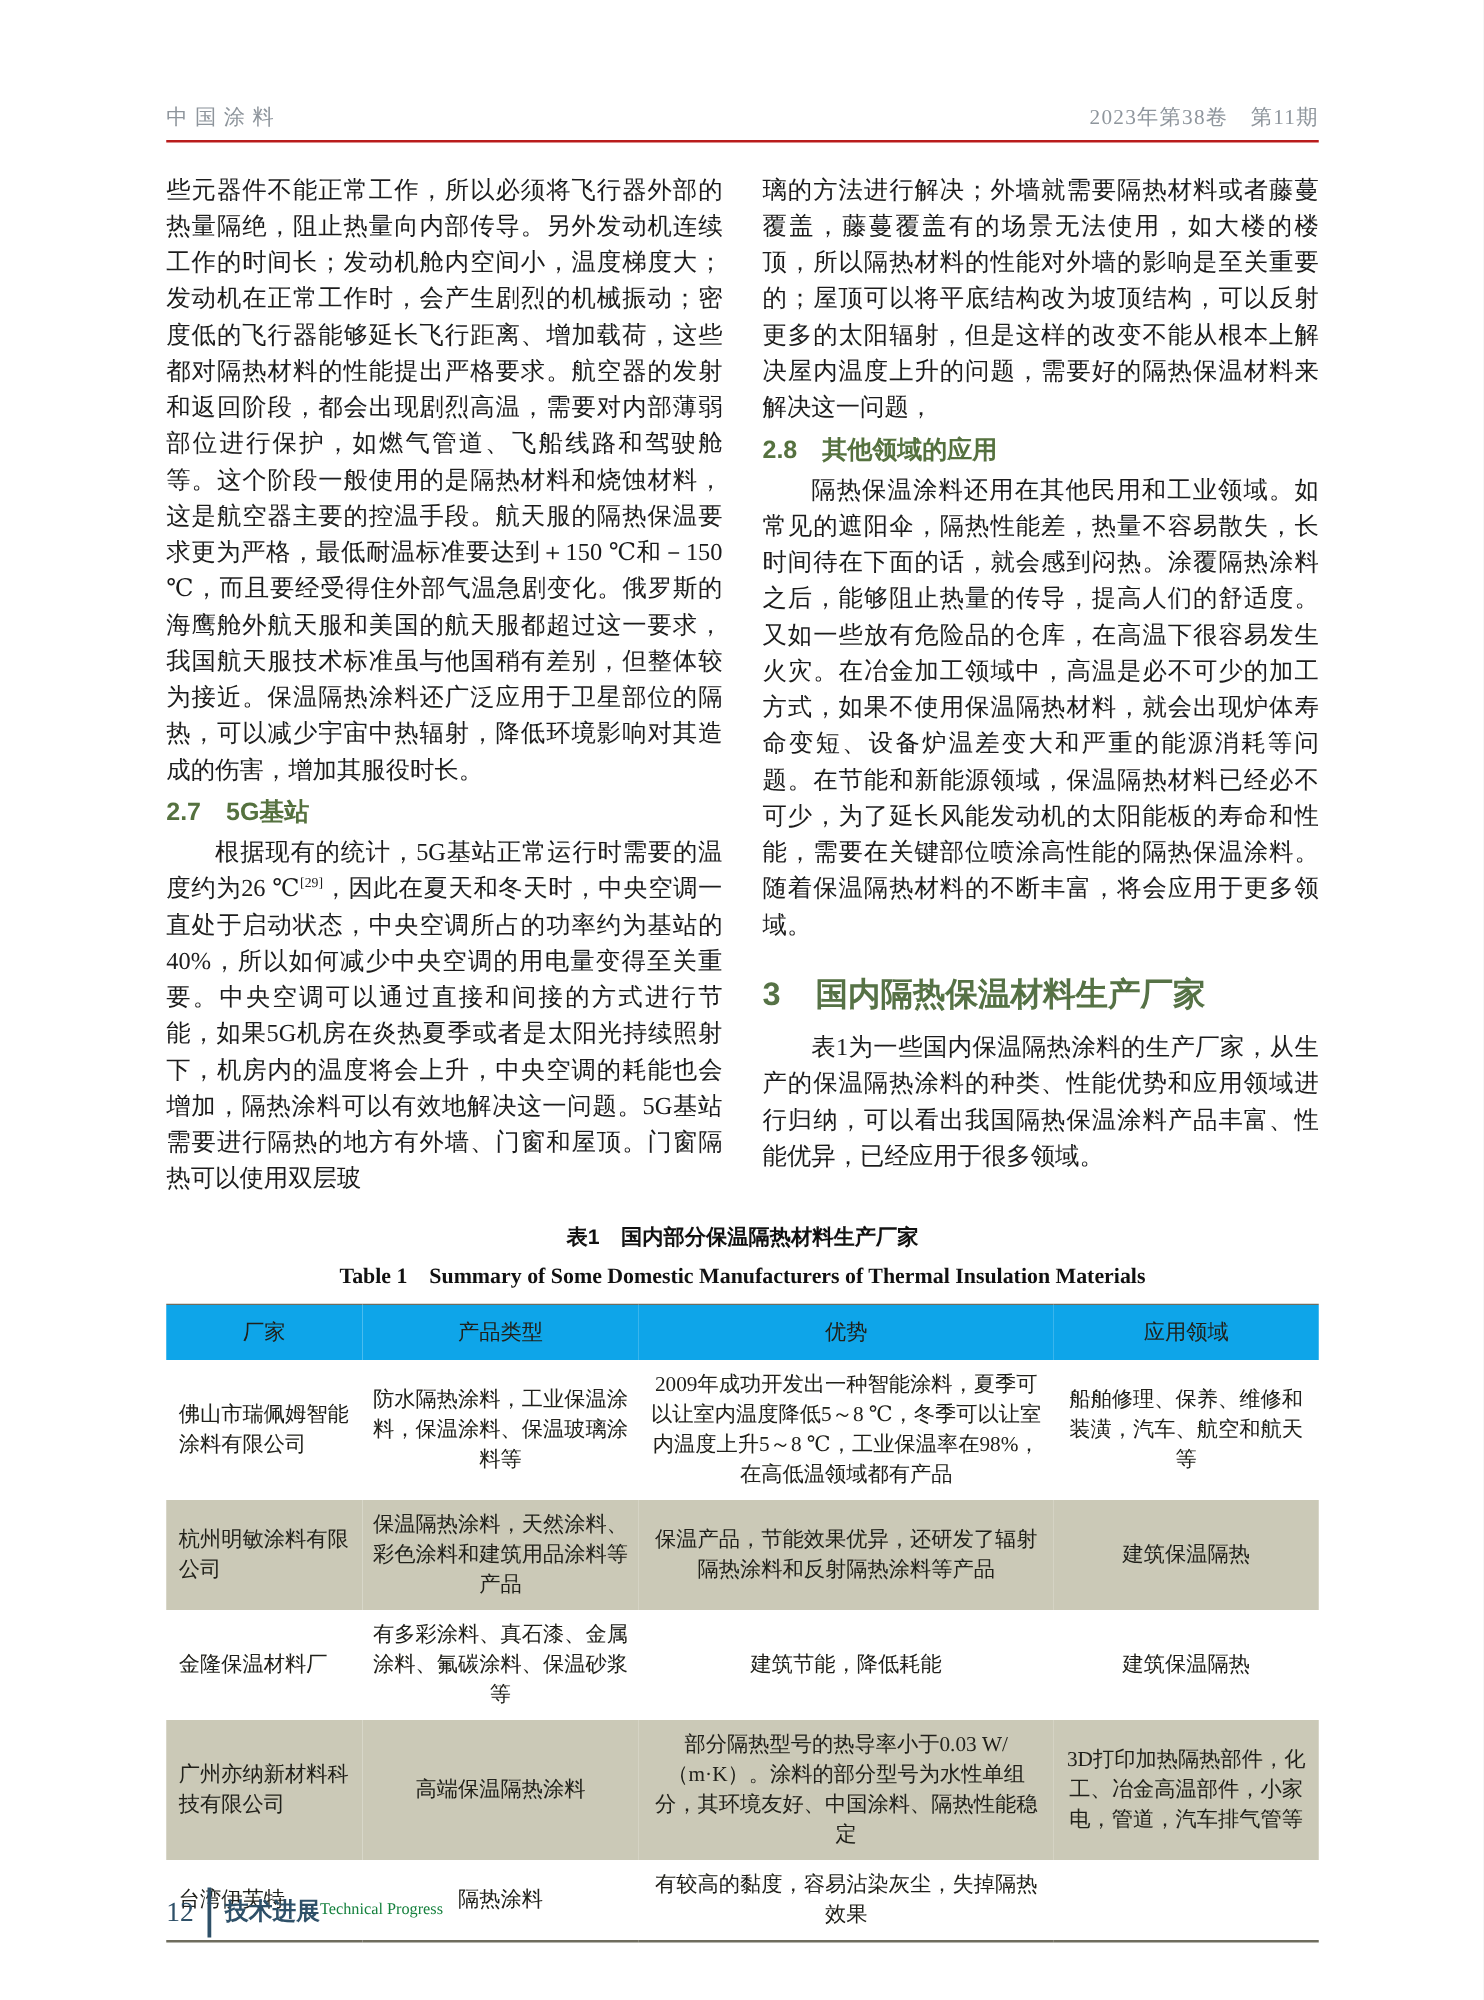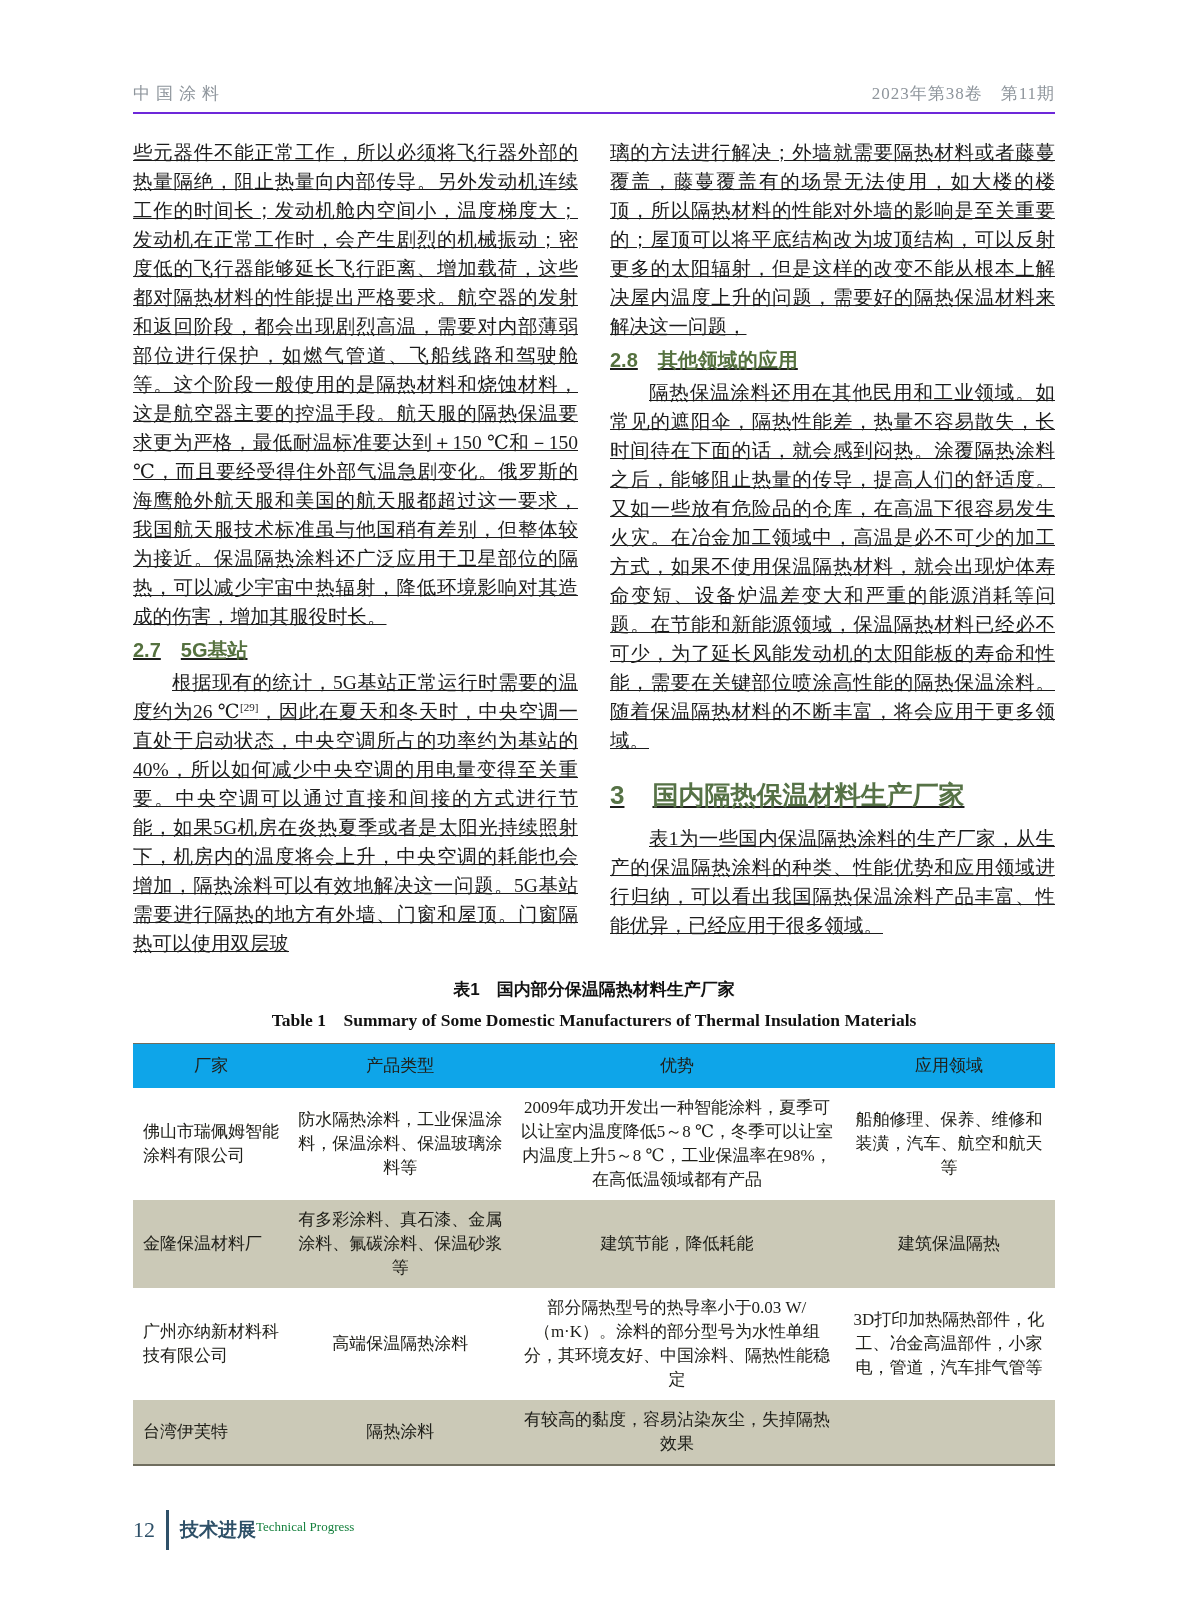--- a/index.html
+++ b/index.html
@@ -8,28 +8,28 @@
     width:1187px; height:1600px; position:relative; margin:0 auto;
     background:#ffffff; overflow:hidden;
     font-family:"Liberation Serif","DejaVu Serif",serif;
     color:#1c1c1c;
   }
   .content { position:absolute; left:133px; top:82px; width:922px; }
 
   
   .journal-header {
     display:flex; justify-content:space-between; align-items:flex-end;
-    border-bottom:2px solid #6d28d9; padding-bottom:7px;
+    border-bottom:2px solid #b91c1c; padding-bottom:7px;
     color:#8e959c; font-size:17px;
   }
   .journal-name { letter-spacing:6px; }
   .journal-issue { letter-spacing:1px; }
 
   
-  .columns { display:flex; gap:32px; margin-top:24px;text-decoration:underline; }
+  .columns { display:flex; gap:32px; margin-top:24px; }
   .col { width:445px; text-align:justify; font-size:19.5px; line-height:29px; }
   .col p { margin:0; }
   p.indent { text-indent:2em; }
   sup.ref { font-size:11px; vertical-align:super; line-height:0; }
 
   .sub-heading {
     display:flex; gap:20px; align-items:baseline;
     font-family:"Liberation Sans","DejaVu Sans",sans-serif;
     font-weight:bold; font-size:20px; color:#55713f;
     margin:5px 0 3px 0; text-align:left;
@@ -126,20 +126,26 @@
           </tr>
         </thead>
         <tbody>
           <tr>
             <td class="left">佛山市瑞佩姆智能涂料有限公司</td>
             <td>防水隔热涂料，工业保温涂料，保温涂料、保温玻璃涂料等</td>
             <td>2009年成功开发出一种智能涂料，夏季可以让室内温度降低5～8 ℃，冬季可以让室内温度上升5～8 ℃，工业保温率在98%，在高低温领域都有产品</td>
             <td>船舶修理、保养、维修和装潢，汽车、航空和航天等</td>
           </tr>
           <tr>
+            <td class="left">杭州明敏涂料有限公司</td>
+            <td>保温隔热涂料，天然涂料、彩色涂料和建筑用品涂料等产品</td>
+            <td>保温产品，节能效果优异，还研发了辐射隔热涂料和反射隔热涂料等产品</td>
+            <td>建筑保温隔热</td>
+          </tr>
+          <tr>
             <td class="left">金隆保温材料厂</td>
             <td>有多彩涂料、真石漆、金属涂料、氟碳涂料、保温砂浆等</td>
             <td>建筑节能，降低耗能</td>
             <td>建筑保温隔热</td>
           </tr>
           <tr>
             <td class="left">广州亦纳新材料科技有限公司</td>
             <td>高端保温隔热涂料</td>
             <td>部分隔热型号的热导率小于0.03 W/（m·K）。涂料的部分型号为水性单组分，其环境友好、中国涂料、隔热性能稳定</td>
             <td>3D打印加热隔热部件，化工、冶金高温部件，小家电，管道，汽车排气管等</td>

